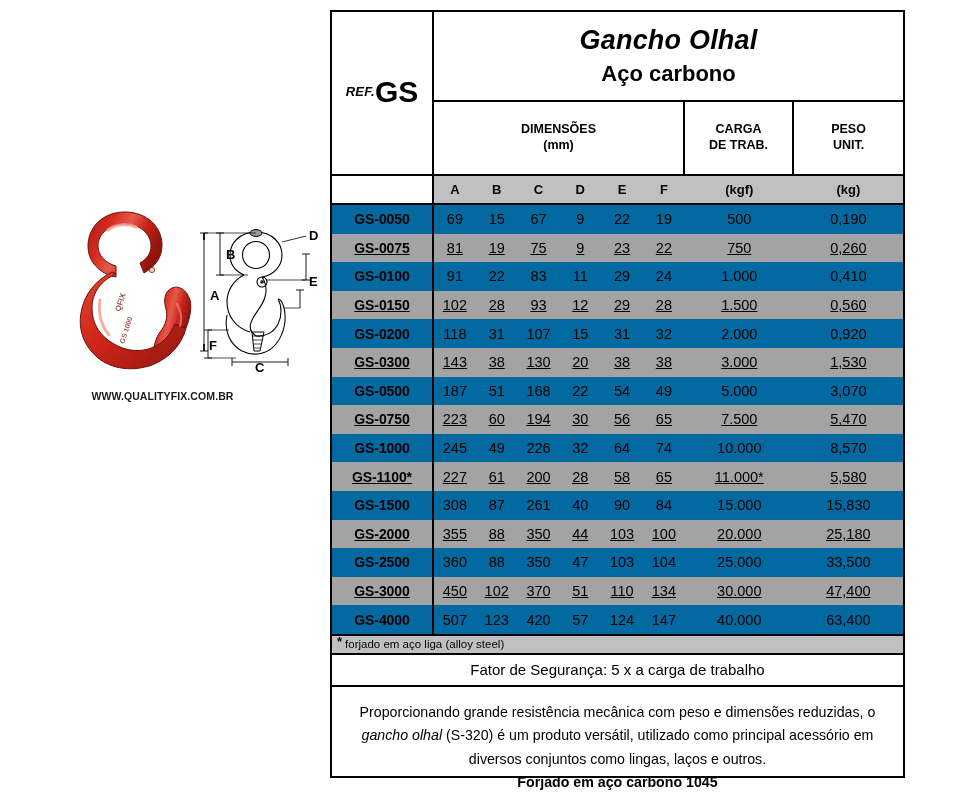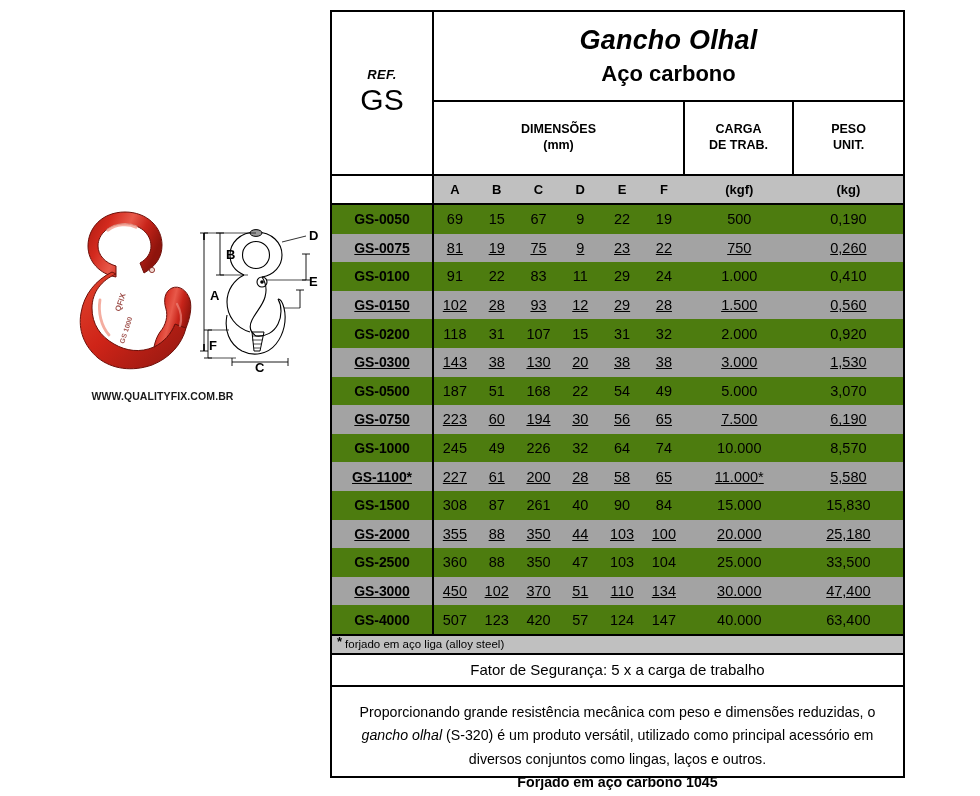--- a/index.html
+++ b/index.html
@@ -78,34 +78,34 @@
     display: flex;
     align-items: stretch;
     border-bottom: 2px solid #000000;
   }
   #ref-cell {
     width: 102px;
     flex: 0 0 102px;
     border-right: 2px solid #000000;
     box-sizing: border-box;
     display: flex;
-    flex-direction: column;
+    flex-direction: row;
     align-items: center;
     justify-content: center;
     padding-bottom: 4px;
   }
   #ref-label {
     font-size: 13px;
     font-weight: bold;
     font-style: italic;
     letter-spacing: 0.3px;
   }
   #ref-code {
     font-size: 30px;
-    font-weight: normal;
+    font-weight: bold;
     line-height: 1.05;
     margin-top: 2px;
   }
   #header-right {
     flex: 1 1 auto;
     display: flex;
     flex-direction: column;
   }
   #title-zone {
     height: 88px;
@@ -176,21 +176,21 @@
   }
   .col-dim  { flex: 0 0 41.8px; }
   .col-load { flex: 0 0 109px; }
   .col-wt   { flex: 1 1 auto; }
 
   
   .data-row {
     display: flex;
     height: 28.6px;
     align-items: center;
-    background: #4d7c0f;
+    background: #0369a1;
   }
   .data-row.shaded {
     background: #a3a3a3;
     text-decoration: underline;
   }
   .cell-ref {
     flex: 0 0 102px;
     border-right: 2px solid #000000;
     height: 100%;
     display: flex;
@@ -499,21 +499,21 @@
       </div>
       <div class="data-row shaded">
         <div class="cell-ref">GS-0750</div>
         <div class="cell col-dim">223</div>
         <div class="cell col-dim">60</div>
         <div class="cell col-dim">194</div>
         <div class="cell col-dim">30</div>
         <div class="cell col-dim">56</div>
         <div class="cell col-dim">65</div>
         <div class="cell col-load">7.500</div>
-        <div class="cell col-wt">6,190</div>
+        <div class="cell col-wt">5,470</div>
       </div>
       <div class="data-row">
         <div class="cell-ref">GS-1000</div>
         <div class="cell col-dim">245</div>
         <div class="cell col-dim">49</div>
         <div class="cell col-dim">226</div>
         <div class="cell col-dim">32</div>
         <div class="cell col-dim">64</div>
         <div class="cell col-dim">74</div>
         <div class="cell col-load">10.000</div>

